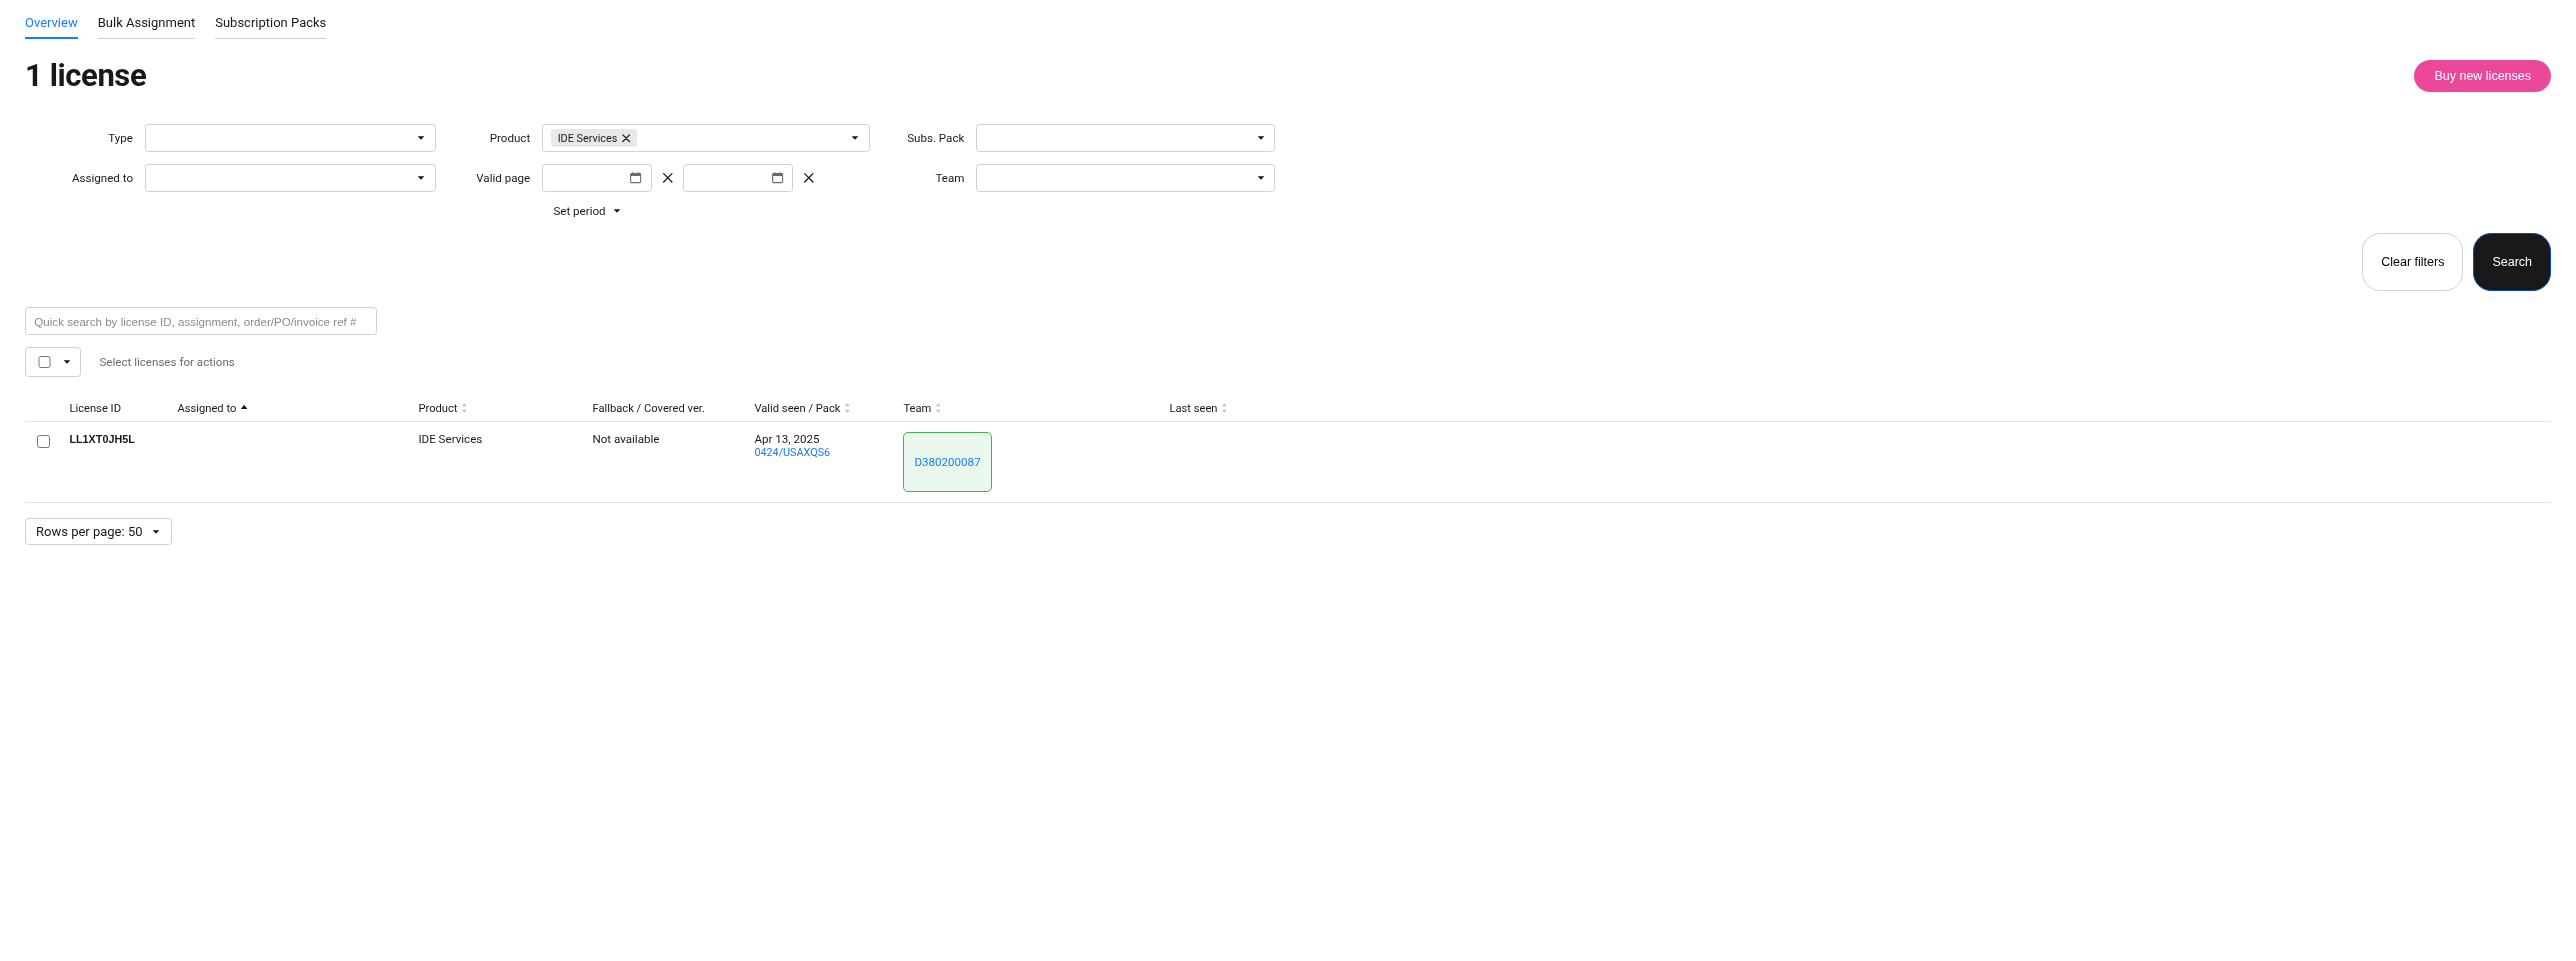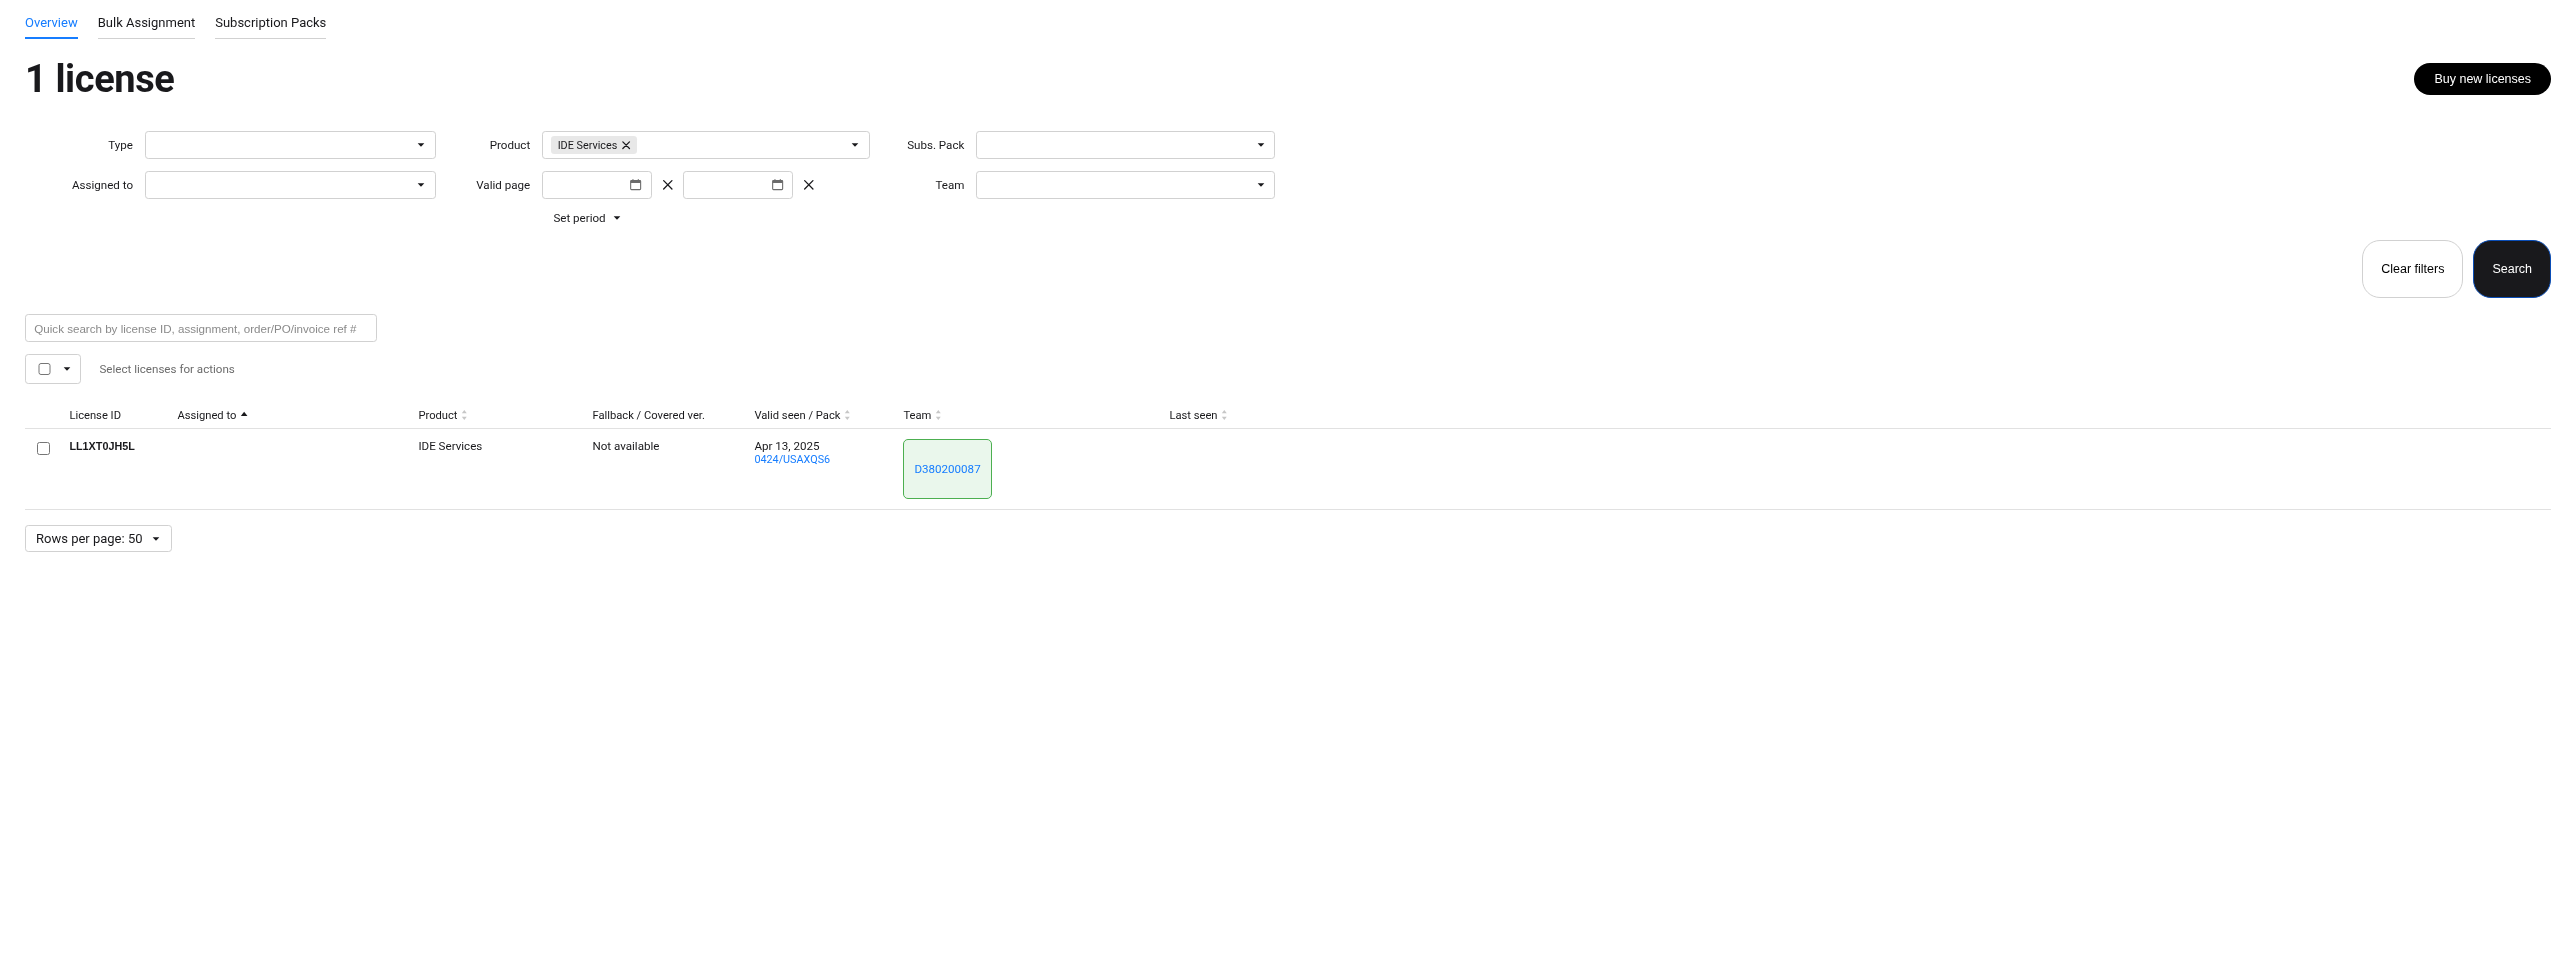--- a/index.html
+++ b/index.html
@@ -32,27 +32,27 @@
   }
 
   
   .header-row {
     display: flex;
     justify-content: space-between;
     align-items: center;
     margin-bottom: 30px;
   }
   .page-title {
-    font-size: 38px;
+    font-size: 31px;
     font-weight: 700;
     margin: 0;
     letter-spacing: -0.4px;
   }
   .btn-primary {
-    background: #000000;
+    background: #ec4899;
     color: #fff;
     border: none;
     border-radius: 18px;
     padding: 9px 20px;
     font-size: 12.5px;
     cursor: pointer;
   }
 
   
   .filter-grid {

